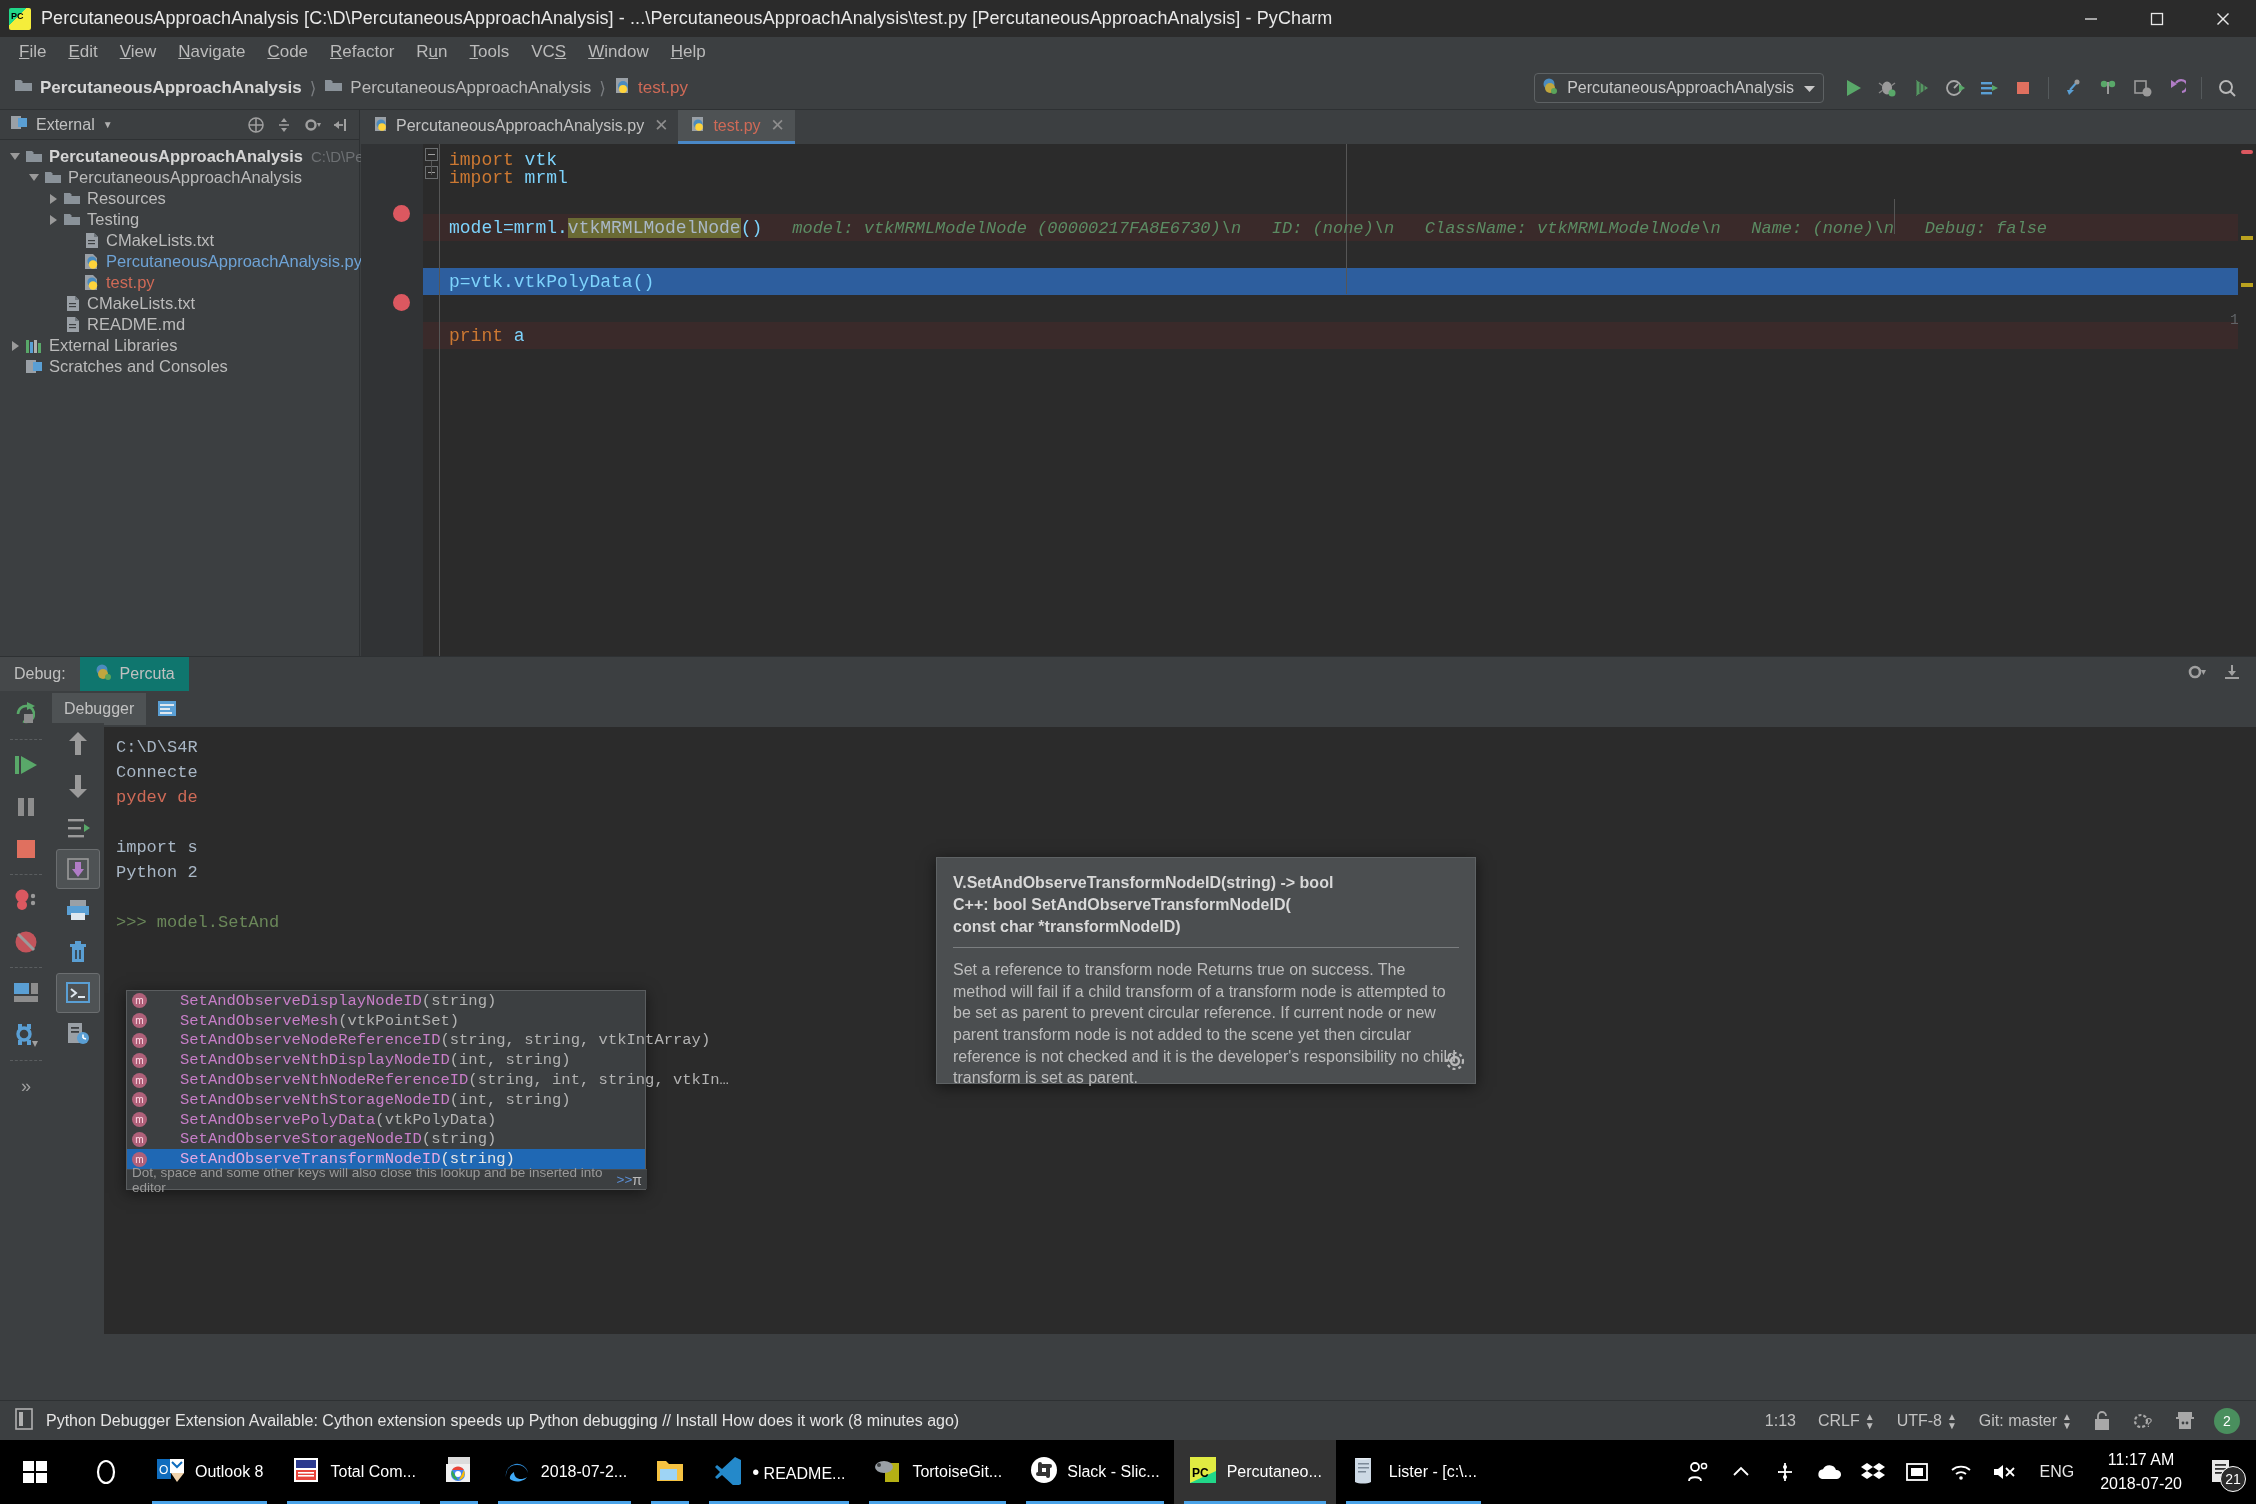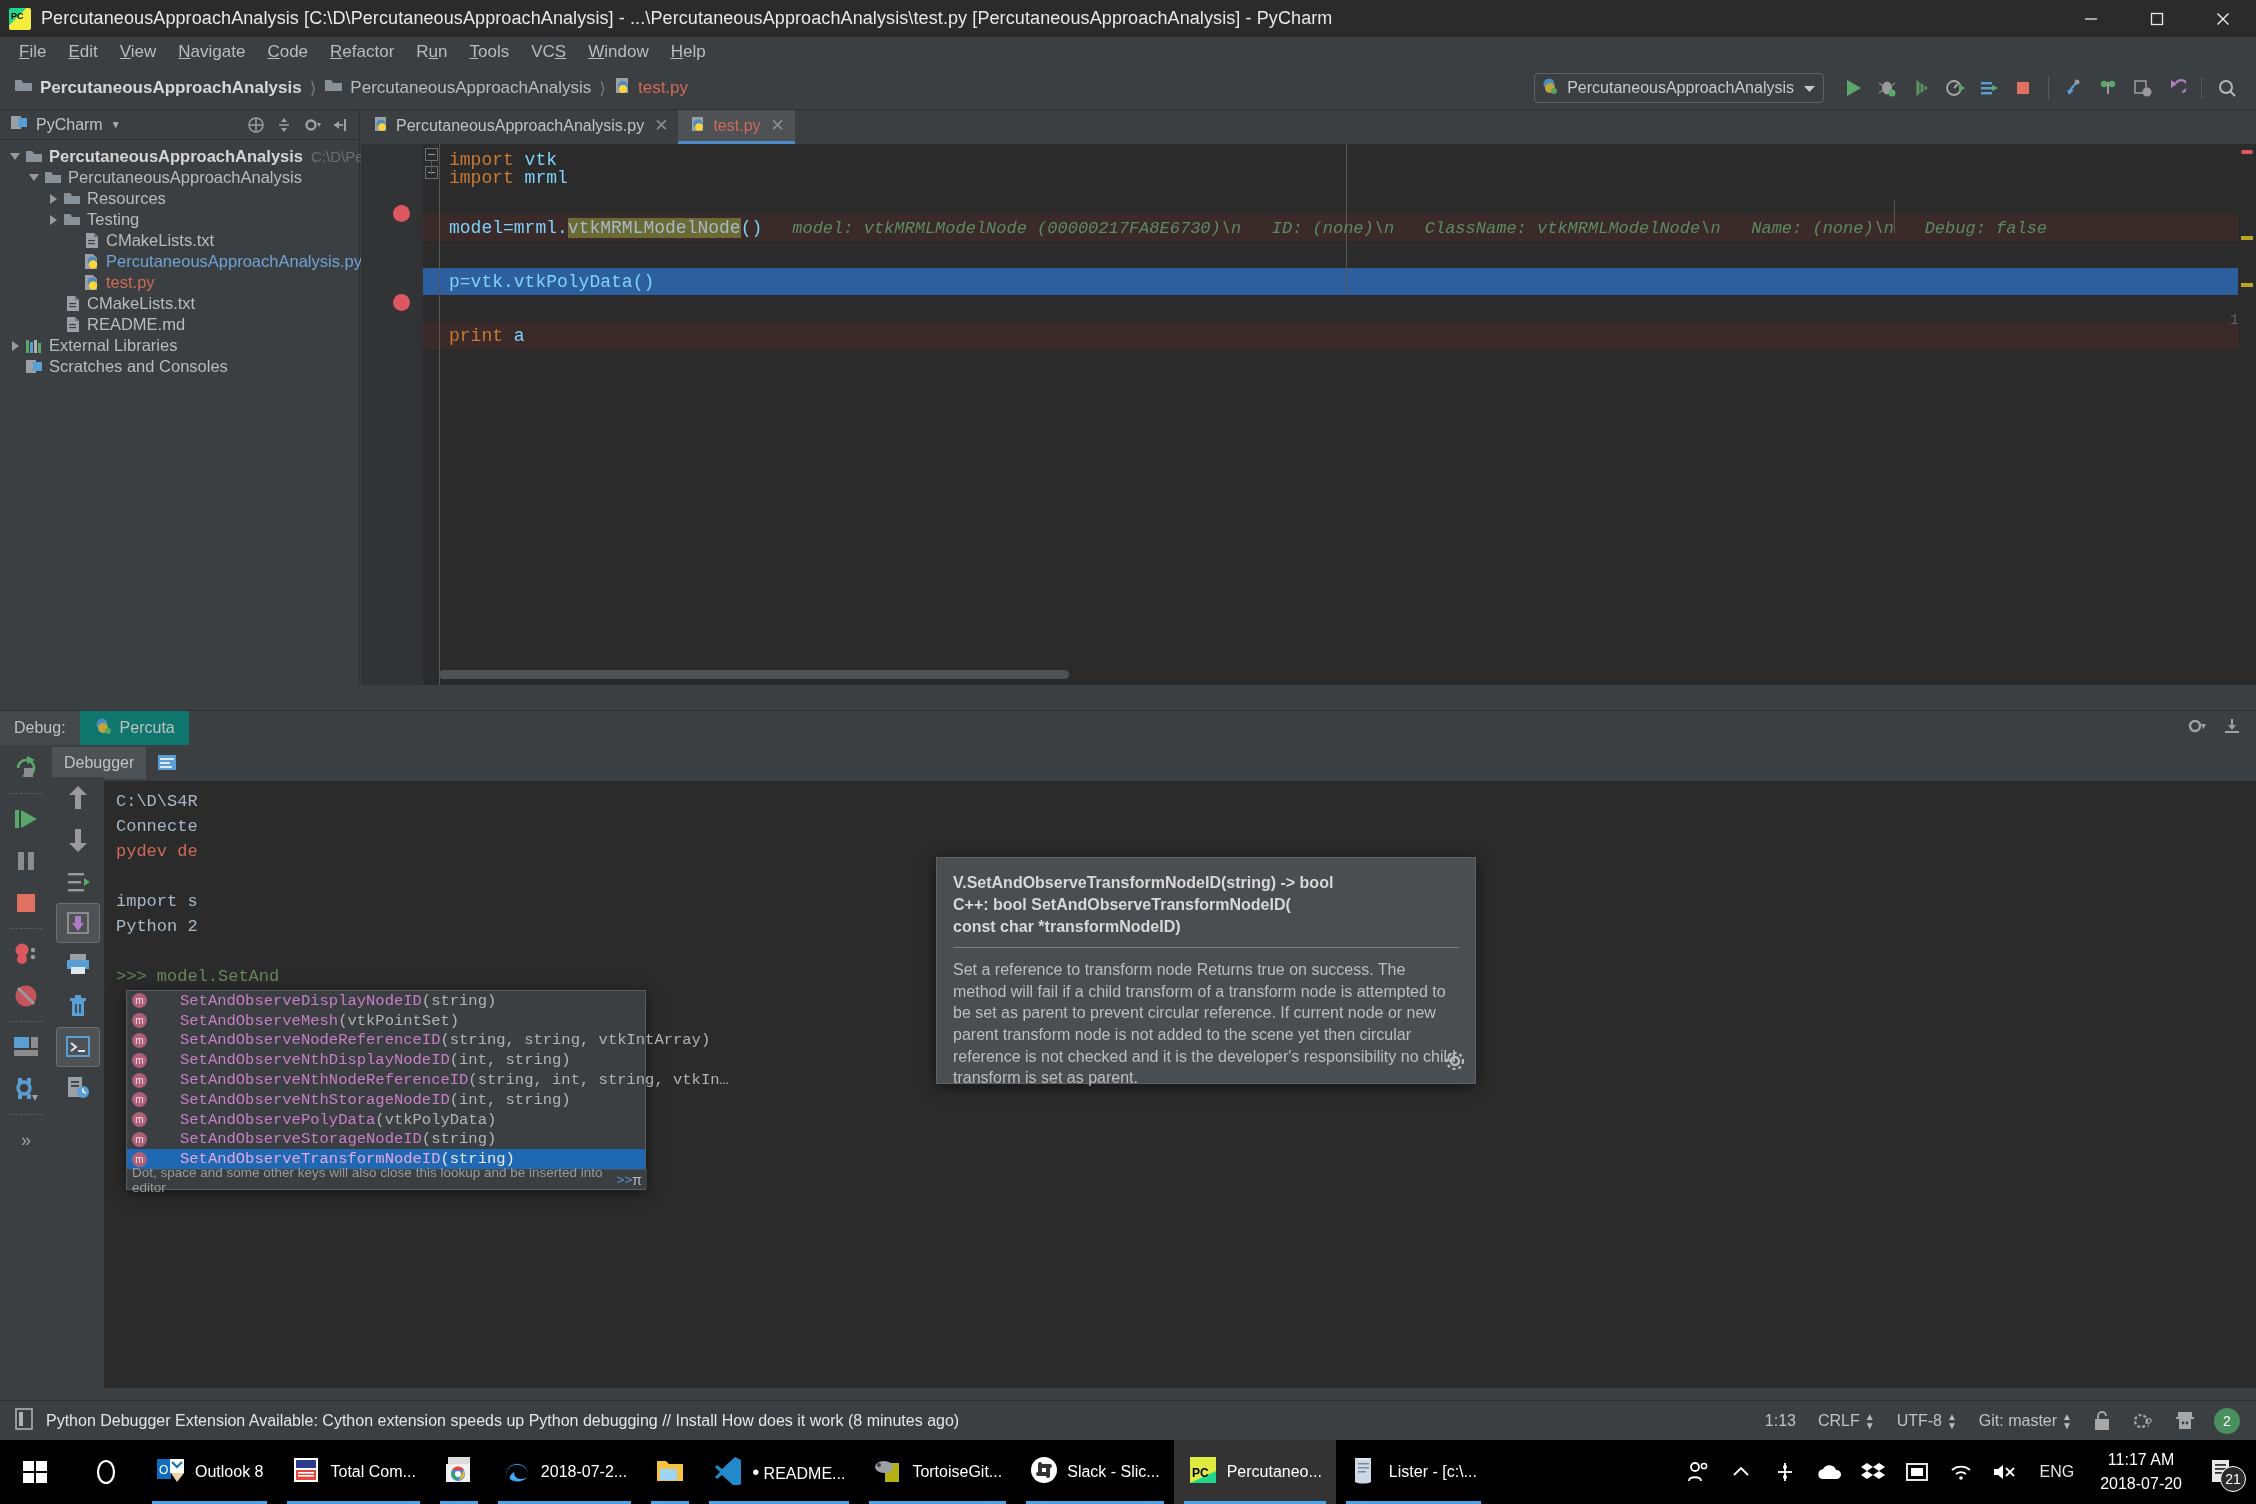--- a/index.html
+++ b/index.html
@@ -166,21 +166,21 @@
   .cmp-hint {
     position:absolute; left:0; bottom:0; width: 520px; height: 20px; background:#3c3f41;
     display:flex; align-items:center; font-size: 13.5px; color:#9a9a9a; padding-left: 5px;
     border-top: 1px solid #4a4d4f;
   }
   .cmp-hint .more { color:#5b8fd6; margin-left:7px; }
   .cmp-hint .pi { margin-left:auto; margin-right:5px; color:#bbb; font-size:14px; }
 
   
   .debug-panel {
-    position: absolute; left: 0; top: 710px; width: 2256px; height: 714px;
+    position: absolute; left: 0; top: 656px; width: 2256px; height: 714px;
     background: #3c3f41; border-top: 1px solid #2e3133;
   }
   .debug-head { height: 34px; display:flex; align-items:center; }
   .dh-tab {
     height: 34px; display:flex; align-items:center; padding: 0 14px 0 14px;
     font-size: 16px; color: #c0c0c0; background:#0f766e;
   }
   .dh-tab .dh-icon { margin-right: 8px; }
   .dh-title { background: #45484a; }
   .dh-right { margin-left:auto; display:flex; align-items:center; padding-right: 14px; }
@@ -420,21 +420,21 @@
   </div>
 
   <div class="project-panel">
     <div class="project-header">
       <span>
         <svg width="18" height="16">
             <rect x="1" y="1" width="10" height="13" fill="#9aa0a6"></rect>
             <rect x="8" y="3" width="9" height="9" fill="#5a9fd4"></rect>
           </svg>
       </span>
-      <span class="title">PyCharm</span>
+      <span class="title">External</span>
       <span class="caret">▼</span>
       <div class="ph-icons">
         <div class="phi">
           <svg width="18" height="18">
               <circle cx="9" cy="9" r="7" fill="none" stroke="#a0a0a0" stroke-width="1.5"></circle>
               <line x1="9" y1="2" x2="9" y2="16" stroke="#a0a0a0" stroke-width="1.5"></line>
               <line x1="2" y1="9" x2="16" y2="9" stroke="#a0a0a0" stroke-width="1.5"></line>
             </svg>
         </div>
         <div class="phi">

